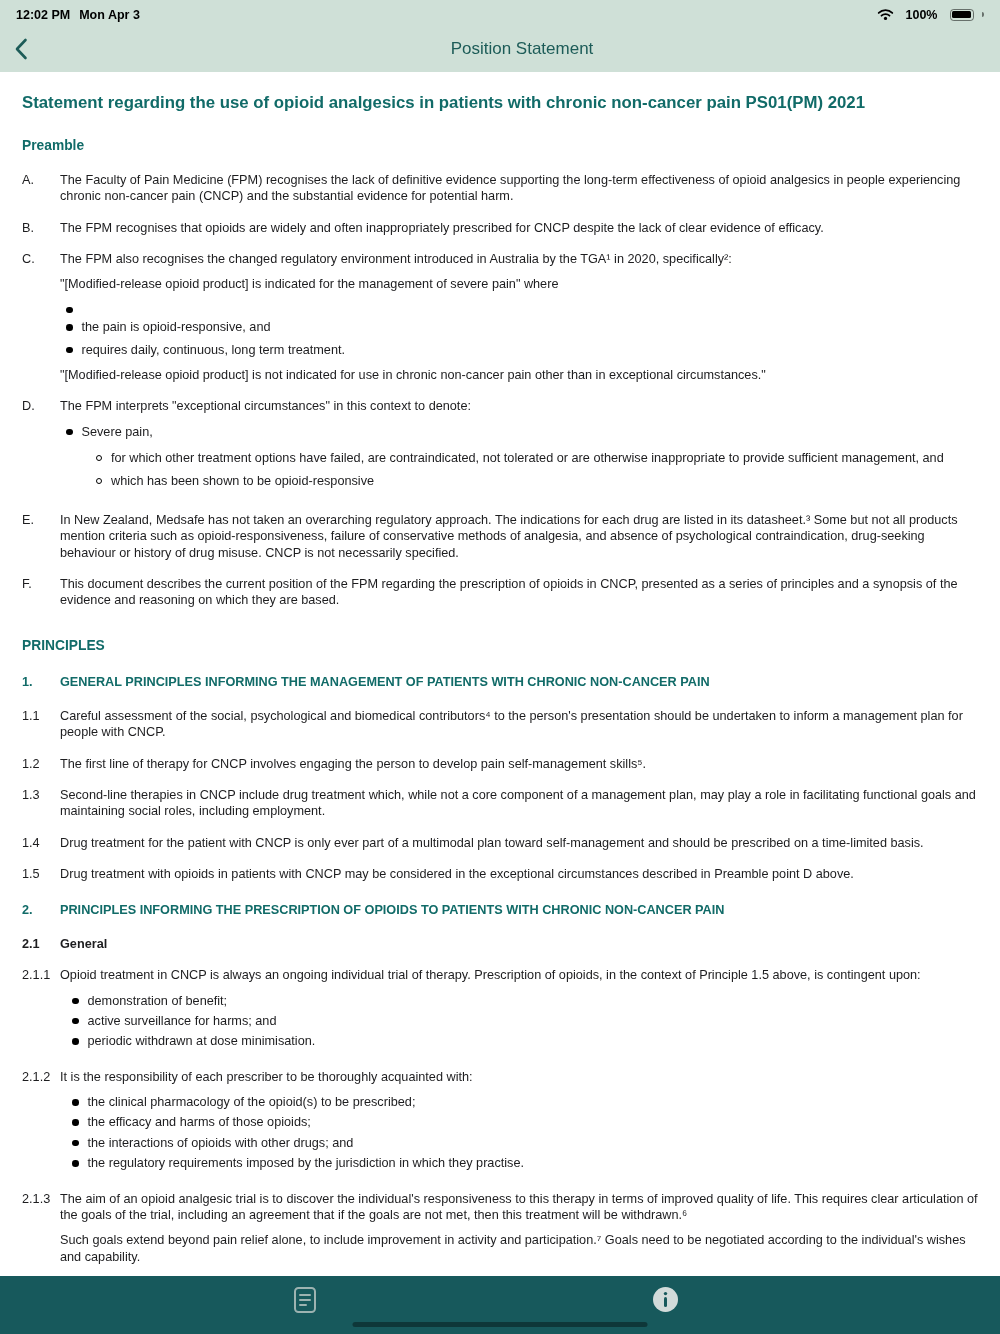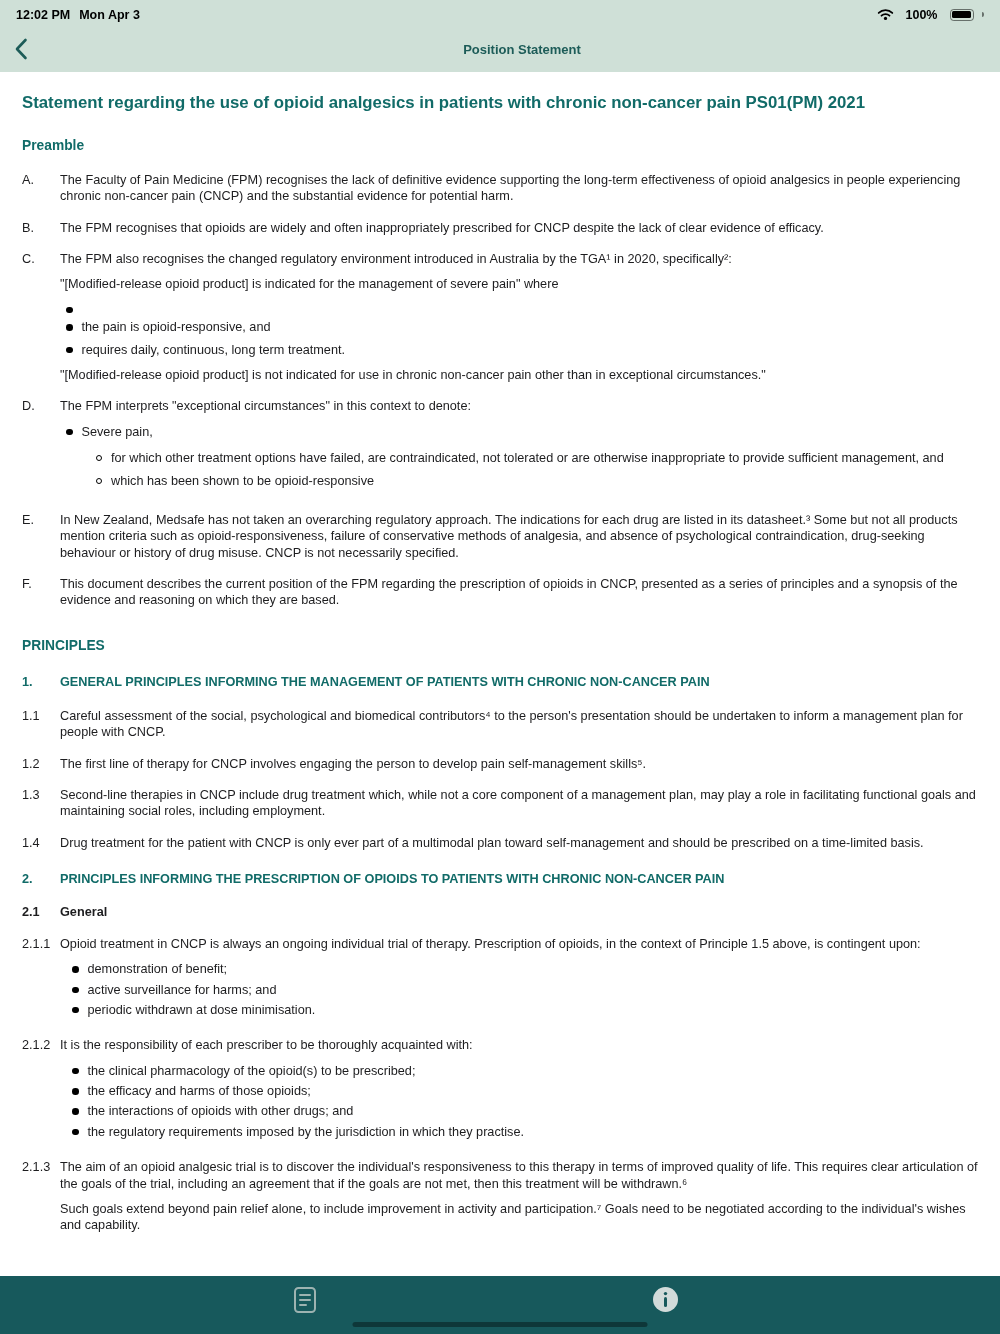--- a/index.html
+++ b/index.html
@@ -18,21 +18,21 @@
   
   .status-bar{background:var(--bar-bg);height:26px;display:flex;justify-content:space-between;align-items:center;padding:3px 16px 0;font-size:12.5px;font-weight:700;color:#000;}
   .status-left{display:flex;gap:9px;align-items:center;}
   .status-right{display:flex;align-items:center;gap:12px;}
   .battery{width:24px;height:12px;border:1px solid rgba(0,0,0,.5);border-radius:3.5px;padding:1.5px;display:inline-block;}
   .battery-fill{display:block;width:100%;height:100%;background:#000;border-radius:1.5px;}
   .battery-nub{width:2px;height:4.5px;background:rgba(0,0,0,.5);border-radius:0 2px 2px 0;display:inline-block;margin-left:-3.5px;}
 
   
   .nav-bar{background:var(--bar-bg);height:46px;position:relative;display:flex;align-items:center;justify-content:center;}
-  .nav-title{font-size:13px;font-weight:700;color:var(--nav-title);margin-left:44px;}
+  .nav-title{font-size:17px;font-weight:400;color:var(--nav-title);margin-left:44px;}
   .back-btn{position:absolute;left:10px;top:7px;background:none;border:none;cursor:pointer;padding:4px;line-height:0;}
 
   
   .content{flex:1;padding:13px 22px 0;overflow:hidden;color:var(--text);font-size:12.7px;line-height:1.29;background:#fff;}
   .doc-title{color:var(--accent);font-size:16.8px;font-weight:700;line-height:1.25;margin:8px 0 23px;}
   .teal-heading{color:var(--accent);font-size:13.8px;font-weight:700;margin:0 0 17px;}
   .principles-heading{margin-top:28px;}
   .item{display:grid;grid-template-columns:38px 1fr;margin-bottom:15px;}
   .item .label{display:block;}
   .body p{margin:0 0 9px;}
@@ -198,20 +198,26 @@
         </div>
     </div>
 
     <div class="item">
       <span class="label">1.4</span>
       <div class="body">
           <p>Drug treatment for the patient with CNCP is only ever part of a multimodal plan toward self-management and should be prescribed on a time-limited basis.</p>
         </div>
     </div>
 
+    <div class="item">
+      <span class="label">1.5</span>
+      <div class="body">
+          <p>Drug treatment with opioids in patients with CNCP may be considered in the exceptional circumstances described in Preamble point D above.</p>
+        </div>
+    </div>
 
     <div class="item section-head">
       <span class="label">2.</span>
       <div class="body">
           <p>PRINCIPLES INFORMING THE PRESCRIPTION OF OPIOIDS TO PATIENTS WITH CHRONIC NON-CANCER PAIN</p>
         </div>
     </div>
 
     <div class="item bold-row">
       <span class="label">2.1</span>

